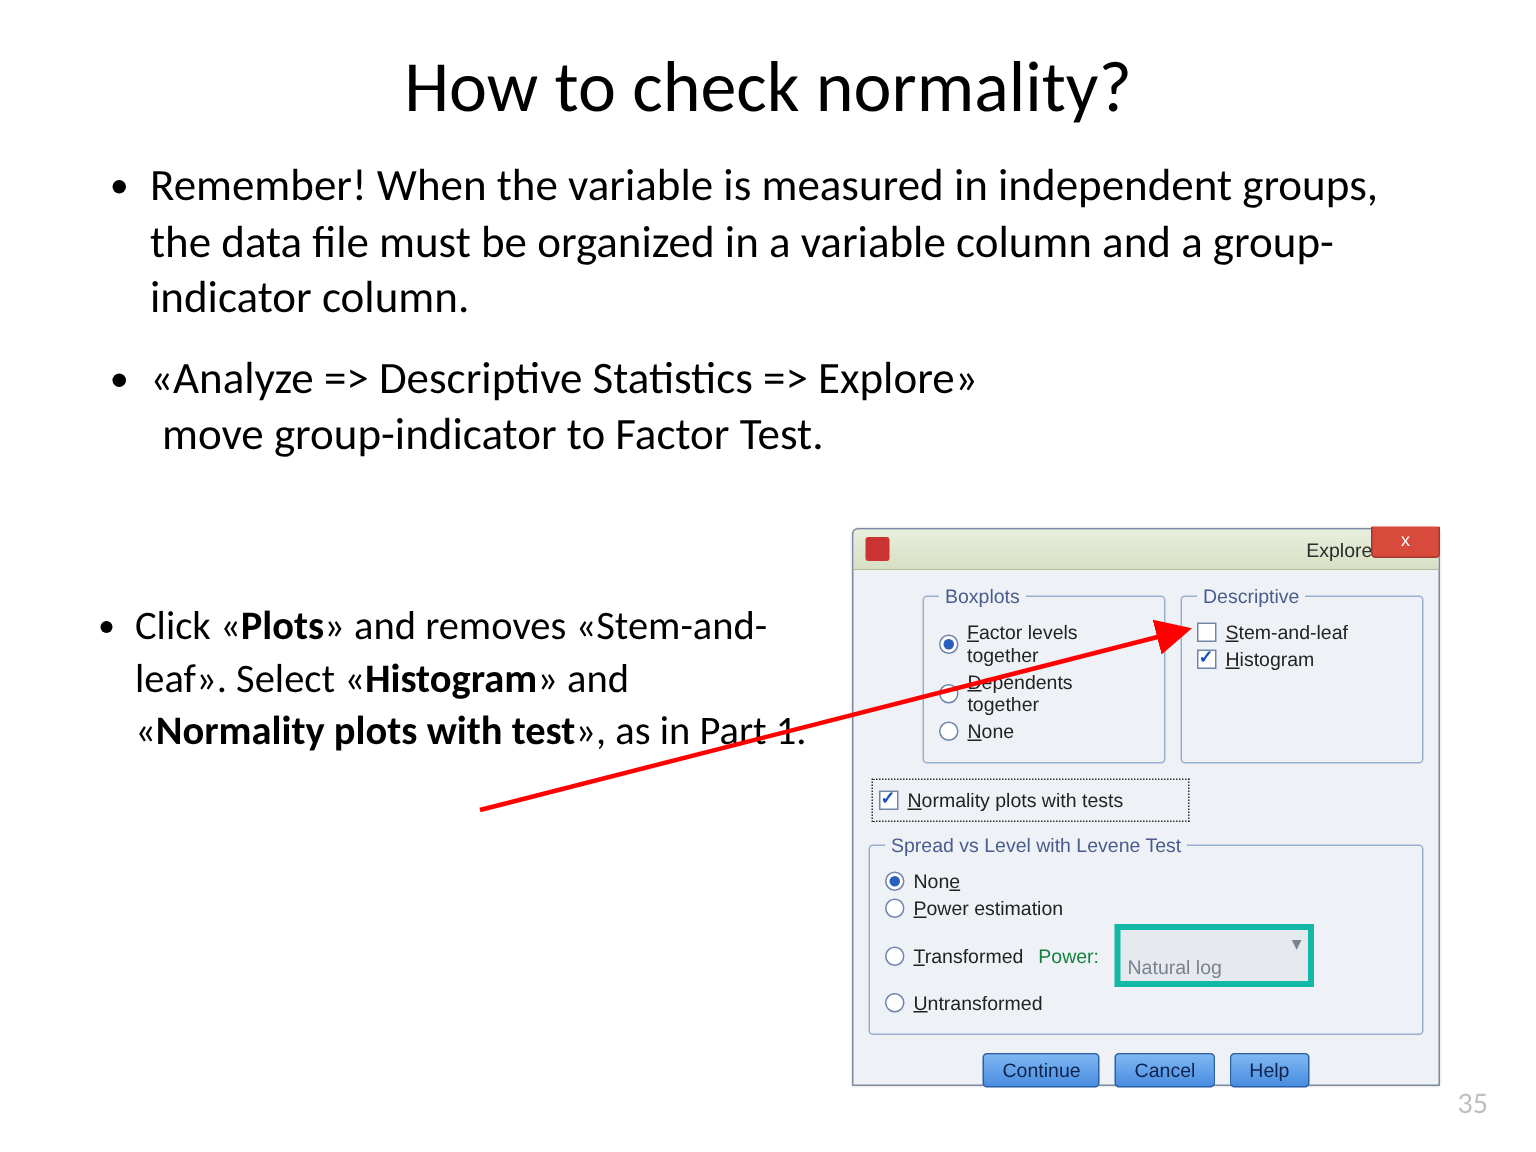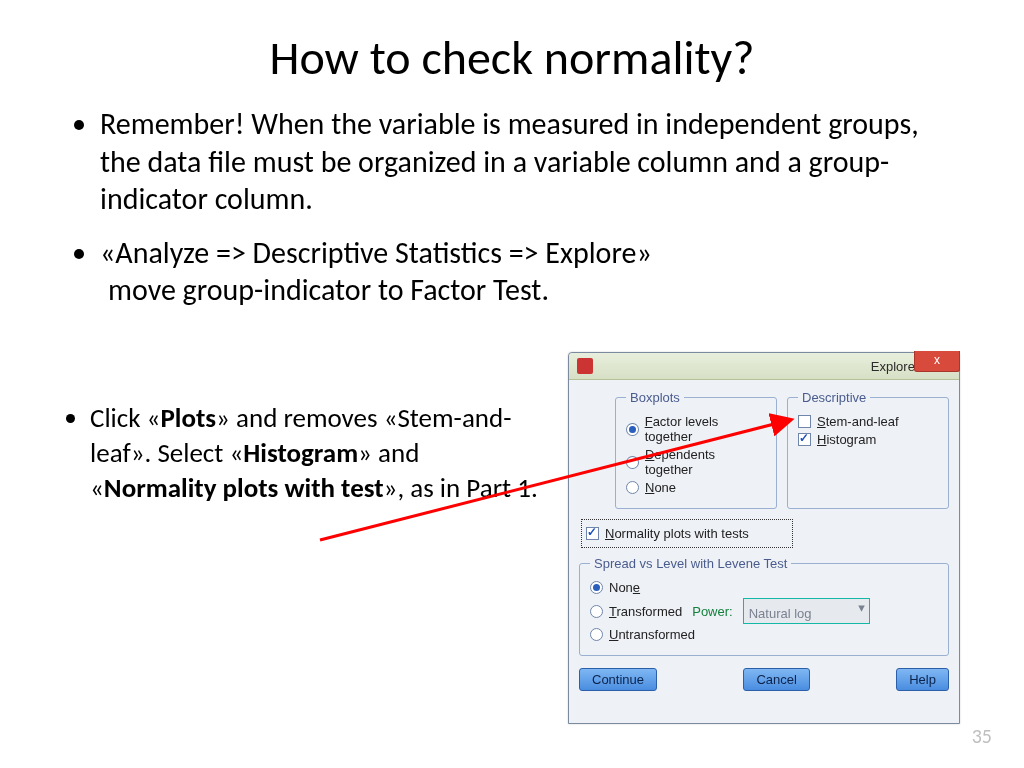--- a/index.html
+++ b/index.html
@@ -155,41 +155,41 @@
   }
   .u { text-decoration: underline; }
   .norm-row {
     margin: 10px 2px 8px 2px;
     border:1px dotted #333;
     padding:3px 6px 3px 4px;
     width:200px;
   }
   .power-combo {
     display:inline-block;
-    border:1px solid #14b8a6;
+    border:4px solid #14b8a6;
     background:#e6e9ee;
     color:#7a8290;
-    padding:6px 20px 0 5px;
+    padding:16px 20px 0 5px;
     height:18px;
     line-height:18px;
     position:relative;
     margin-left:4px;
     width:100px;
   }
   .power-combo::after {
     content:"▾";
     position:absolute;
     right:4px;
     top:0;
     color:#7a8290;
   }
   .power-label { color:#15803d; margin-left:4px;text-align:right;}
   .dlg-buttons {
     display:flex;
-    justify-content:space-between;
+    justify-content:center;
     gap:10px;
     margin-top:12px;
   }
   .btn {
     background: linear-gradient(#7fb7f3, #4a8de0);
     border:1px solid #2b5fa8;
     border-radius:3px;
     color:#0c234c;
     padding:3px 12px;
     font-size:13px;
@@ -273,20 +273,24 @@
           <span class="check sel"></span>
           <span><span class="u">N</span>ormality plots with tests</span>
         </div>
       </div>
 
       <fieldset class="grp">
         <legend>Spread vs Level with Levene Test</legend>
         <div class="opt">
           <span class="radio sel"></span>
           <span>Non<span class="u">e</span></span>
+        </div>
+        <div class="opt">
+          <span class="radio"></span>
+          <span><span class="u">P</span>ower estimation</span>
         </div>
         <div class="opt">
           <span class="radio"></span>
           <span><span class="u">T</span>ransformed</span>
           <span class="power-label">Power:</span>
           <span class="power-combo">Natural log</span>
         </div>
         <div class="opt">
           <span class="radio"></span>
           <span><span class="u">U</span>ntransformed</span>

